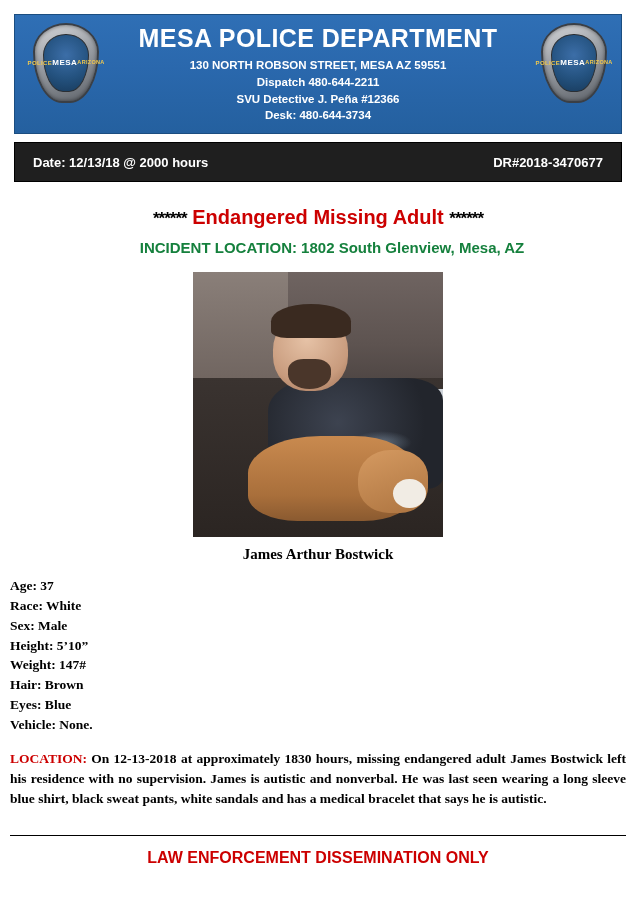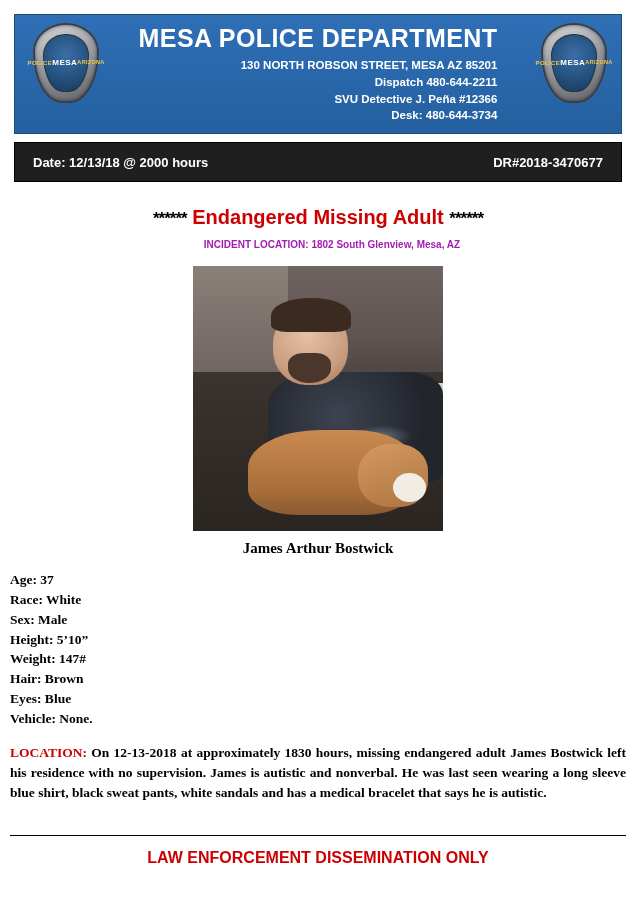--- a/index.html
+++ b/index.html
@@ -77,21 +77,21 @@
     color: #ffffff;
     letter-spacing: .5px;
     margin: 1px 0;
   }
   .badge-bot {
     font-size: 5.5px;
     font-weight: bold;
     letter-spacing: .3px;
   }
   .header-text {
-    text-align: right;
+    text-align: center;
     color: #ffffff;
     font-family: "Liberation Sans", sans-serif;
     padding: 0 90px;
   }
   .dept-name {
     font-size: 25px;
     font-weight: bold;
     letter-spacing: .4px;
     margin-bottom: 4px;
   }
@@ -129,23 +129,23 @@
     font-weight: bold;
     color: #cc0000;
   }
   .alert-title .stars {
     color: #000000;
     font-size: 17px;
     letter-spacing: -1px;
   }
   .incident-location {
     font-family: "Liberation Sans", sans-serif;
-    font-size: 10px;
-    font-weight: bold;
-    color: #a21caf;
+    font-size: 15px;
+    font-weight: bold;
+    color: #15803d;
     margin-top: 10px;
     padding-left: 28px;
   }
 
   
   .photo-wrap {
     margin-top: 16px;
     display: flex;
     justify-content: center;
   }
@@ -277,21 +277,21 @@
         <div class="badge-inner">
           <div class="badge-top">POLICE</div>
           <div class="badge-mid">MESA</div>
           <div class="badge-bot">ARIZONA</div>
         </div>
       </div>
     </div>
 
     <div class="header-text">
       <div class="dept-name">MESA POLICE DEPARTMENT</div>
-      <div class="dept-line">130 NORTH ROBSON STREET, MESA AZ  85201</div>
+      <div class="dept-line">130 NORTH ROBSON STREET, MESA AZ  59551</div>
       <div class="dept-line">Dispatch 480-644-2211</div>
       <div class="dept-line">SVU Detective J. Peña #12366</div>
       <div class="dept-line">Desk: 480-644-3734</div>
     </div>
 
     <div class="badge right">
       <div class="badge-shape">
         <div class="badge-inner">
           <div class="badge-top">POLICE</div>
           <div class="badge-mid">MESA</div>

